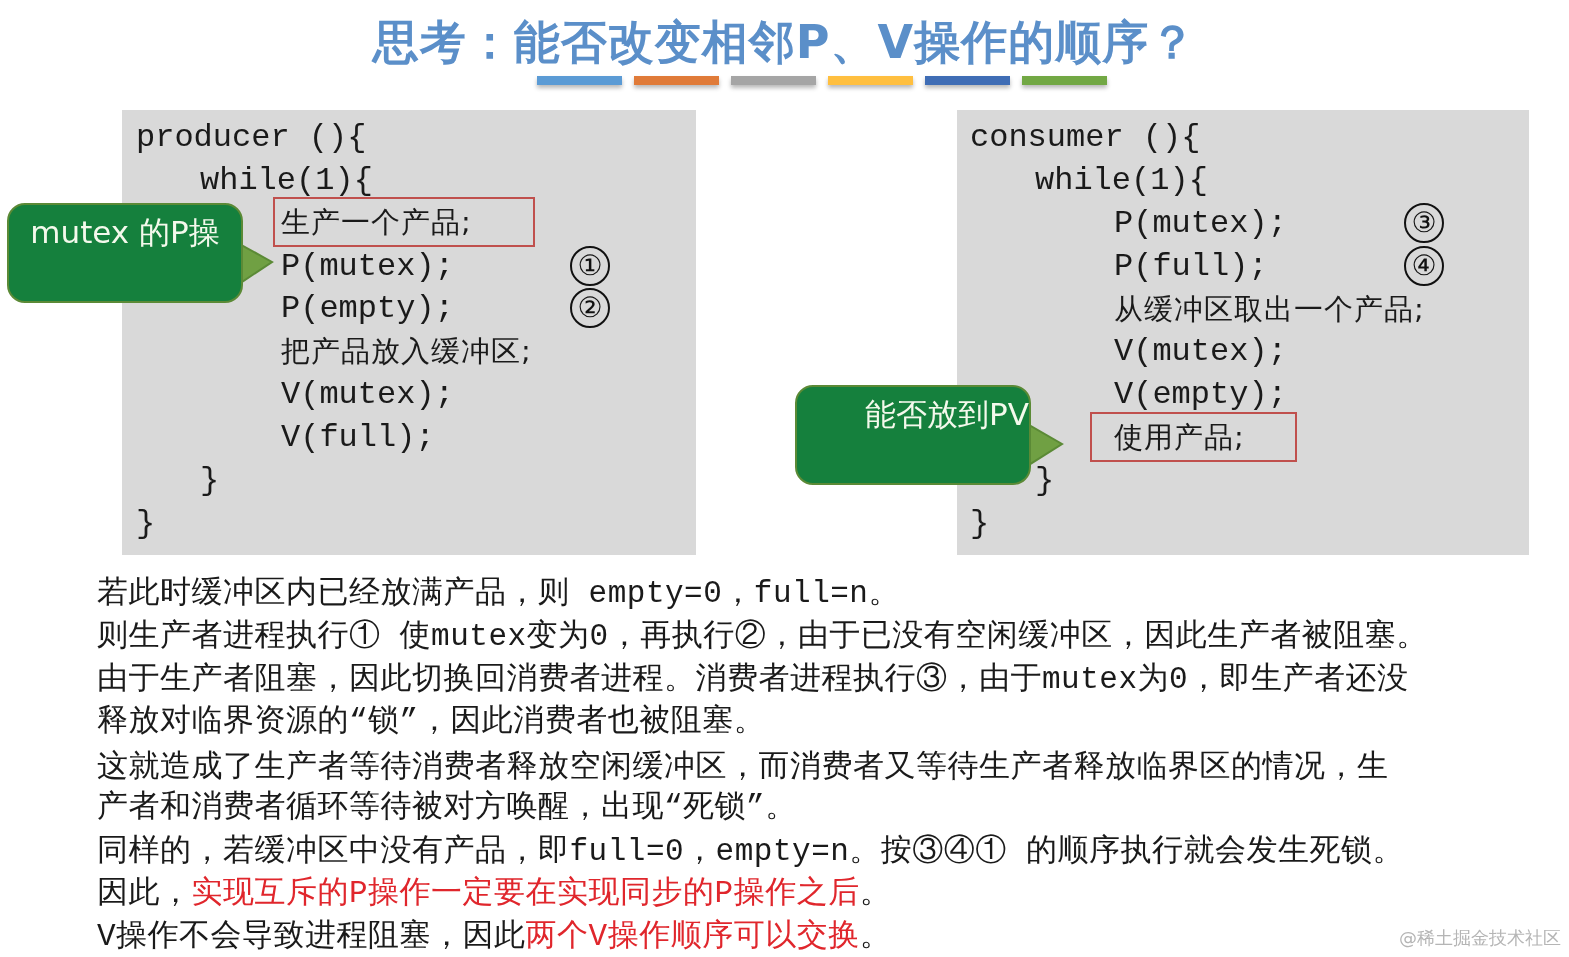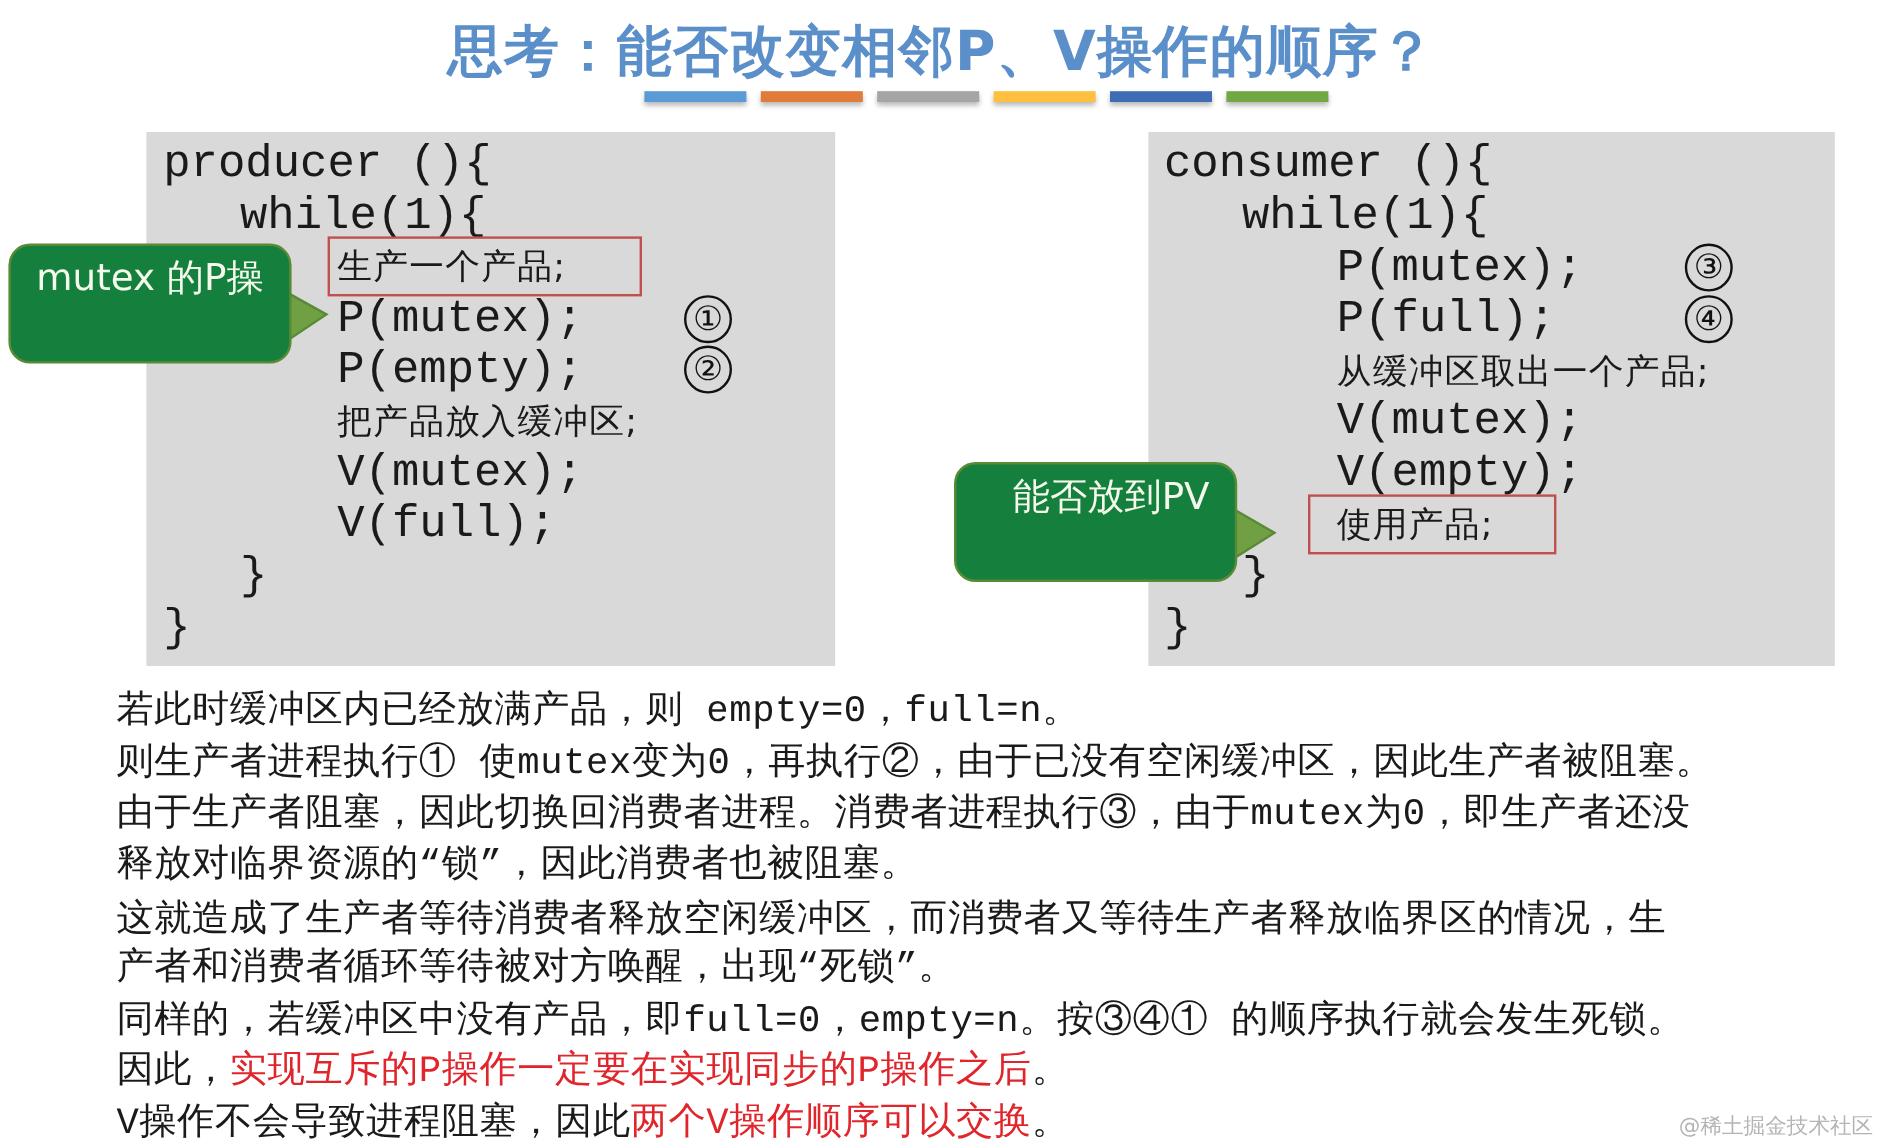--- a/index.html
+++ b/index.html
@@ -5,21 +5,21 @@
   html, body { margin:0; padding:0; }
   body { width:1569px; height:957px; background:#ffffff; position:relative; overflow:hidden;
          font-family:"DejaVu Sans", "Liberation Sans", sans-serif; }
   .title { position:absolute; left:0; width:1569px; top:14px; text-align:center;
            font-size:46px; font-weight:bold; letter-spacing:1px; line-height:56px;
            font-family:"DejaVu Sans", sans-serif; }
   .bars { position:absolute; top:76px; left:537px; display:flex; gap:12px; }
   .bar { width:85px; height:9px; box-shadow:0 3px 4px rgba(0,0,0,0.28); }
   .code-box { position:absolute; top:110px; height:445px; background:#d9d9d9; }
   .code-line { position:absolute; font-family:"Liberation Mono", "DejaVu Sans Mono", monospace;
-               font-size:38px; color:#1a1a1a; white-space:pre; line-height:36px; }
+               font-size:32px; color:#1a1a1a; white-space:pre; line-height:36px; }
   .code-line.cn { font-family:"DejaVu Sans", sans-serif; font-size:29px; letter-spacing:1px; }
   .hl-box { position:absolute; border:2px solid #c0504d; }
   .circ { position:absolute; width:36px; height:36px; border:2.5px solid #111; border-radius:50%;
           font-family:"Liberation Sans", sans-serif; font-size:28px; line-height:36px; text-align:center; color:#111; }
   .callout { position:absolute; background:#15803d; border:2px solid #5b8a36; border-radius:18px;
              color:#f4f9ec; font-size:31px; line-height:44px; text-align:center;
              font-family:"DejaVu Sans", sans-serif; }
   .callout-tail { position:absolute; width:0; height:0; }
   .para { position:absolute; left:97px; font-size:31px; line-height:36px; color:#1a1a1a; white-space:pre;
           font-family:Liberation Mono, monospace; letter-spacing:0.5px; }
@@ -76,21 +76,21 @@
 <div class="code-line" style="left:1114px; top:377px;">V(empty);</div>
 <div class="hl-box" style="left:1090px; top:412px; width:203px; height:46px;"></div>
 <div class="code-line cn" style="left:1114px; top:419px;">使用产品;</div>
 <div class="code-line" style="left:1035px; top:463px;">}</div>
 <div class="code-line" style="left:970px; top:506px;">}</div>
 
 <svg class="callout-tail" style="left:1024px; top:420px; width:42px; height:52px;" viewBox="0 0 42 52">
   <polygon points="0,2 38,24 0,48" fill="#70a043" stroke="#5b8a36" stroke-width="2"></polygon>
   <rect x="0" y="4" width="6" height="42" fill="#70a043"></rect>
 </svg>
-<div class="callout" style="left:795px; top:385px; width:232px; height:96px; text-align:center;">
+<div class="callout" style="left:795px; top:385px; width:232px; height:96px; text-align:right;">
   <div style="margin-top:5px; padding-left:26px;">能否放到PV</div>
 </div>
 
 <div class="para" style="top:576px;">若此时缓冲区内已经放满产品，则 empty=0，full=n。</div>
 <div class="para" style="top:619px;">则生产者进程执行① 使mutex变为0，再执行②，由于已没有空闲缓冲区，因此生产者被阻塞。</div>
 <div class="para" style="top:662px;">由于生产者阻塞，因此切换回消费者进程。消费者进程执行③，由于mutex为0，即生产者还没</div>
 <div class="para" style="top:704px;">释放对临界资源的“锁”，因此消费者也被阻塞。</div>
 <div class="para" style="top:750px;">这就造成了生产者等待消费者释放空闲缓冲区，而消费者又等待生产者释放临界区的情况，生</div>
 <div class="para" style="top:790px;">产者和消费者循环等待被对方唤醒，出现“死锁”。</div>
 <div class="para" style="top:834px;">同样的，若缓冲区中没有产品，即full=0，empty=n。按③④① 的顺序执行就会发生死锁。</div>

